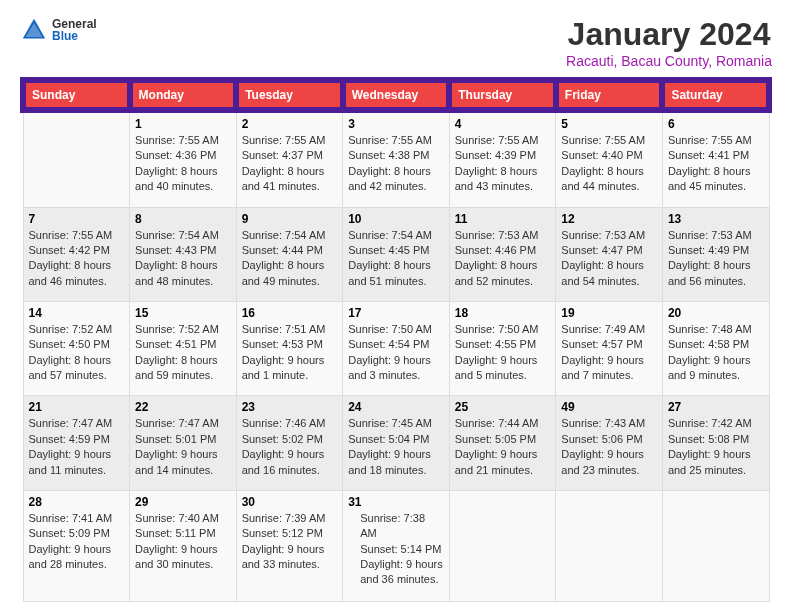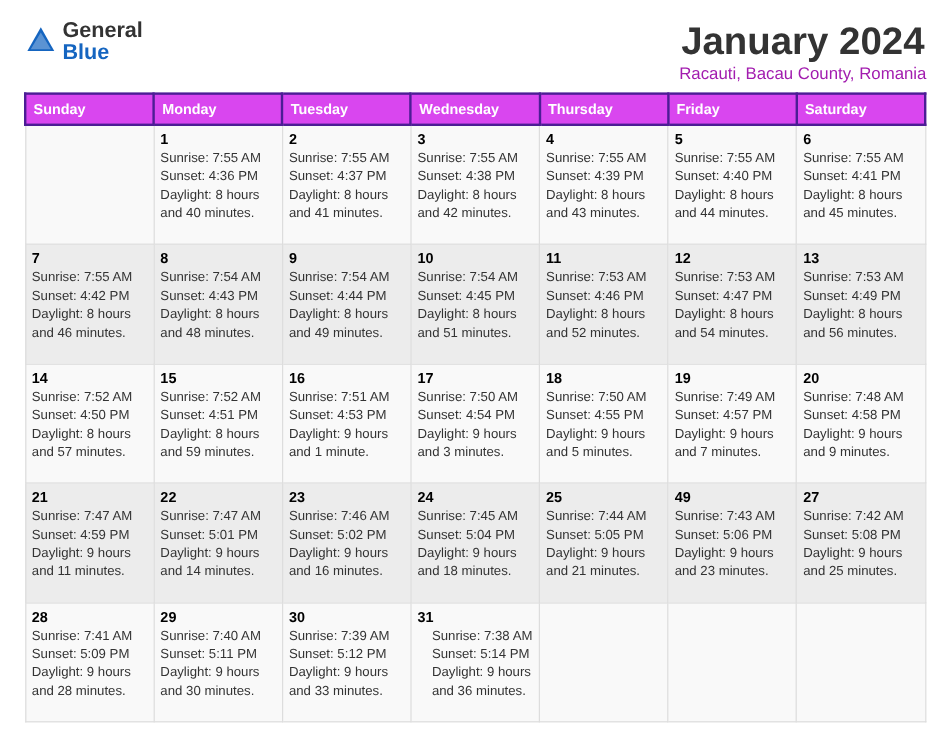--- a/index.html
+++ b/index.html
@@ -23,21 +23,21 @@
       align-items: flex-start;
       margin-bottom: 8px;
     }
     .logo {
       display: flex;
       align-items: center;
     }
     .logo-text {
       display: flex;
       flex-direction: column;
-      font-size: 18px;
+      font-size: 12px;
       font-weight: bold;
       line-height: 1;
     }
     .logo-general { color: #333; }
     .logo-blue { color: #1565c0; }
     .logo-icon {
       width: 28px;
       height: 28px;
       margin-right: 4px;
     }
@@ -53,26 +53,26 @@
       font-size: 14px;
       color: #a21caf;
     }
     .calendar {
       flex: 1;
       border-collapse: collapse;
       width: 100%;
       font-size: 11px;
     }
     .calendar th {
-      background-color: #d946ef;
+      background-color: #ef4444;
       color: #fff;
       text-align: left;
       padding: 5px 6px;
       font-size: 12px;
-      border: 2px solid #4c1d95;
+      border: 6px solid #4c1d95;
     }
     .calendar td {
       vertical-align: top;
       padding: 4px 5px;
       border: 1px solid #ddd;
       width: calc(100% / 7);
       height: 80px;
     }
     .calendar tr:nth-child(odd) td {
       background-color: #f9f9f9;

